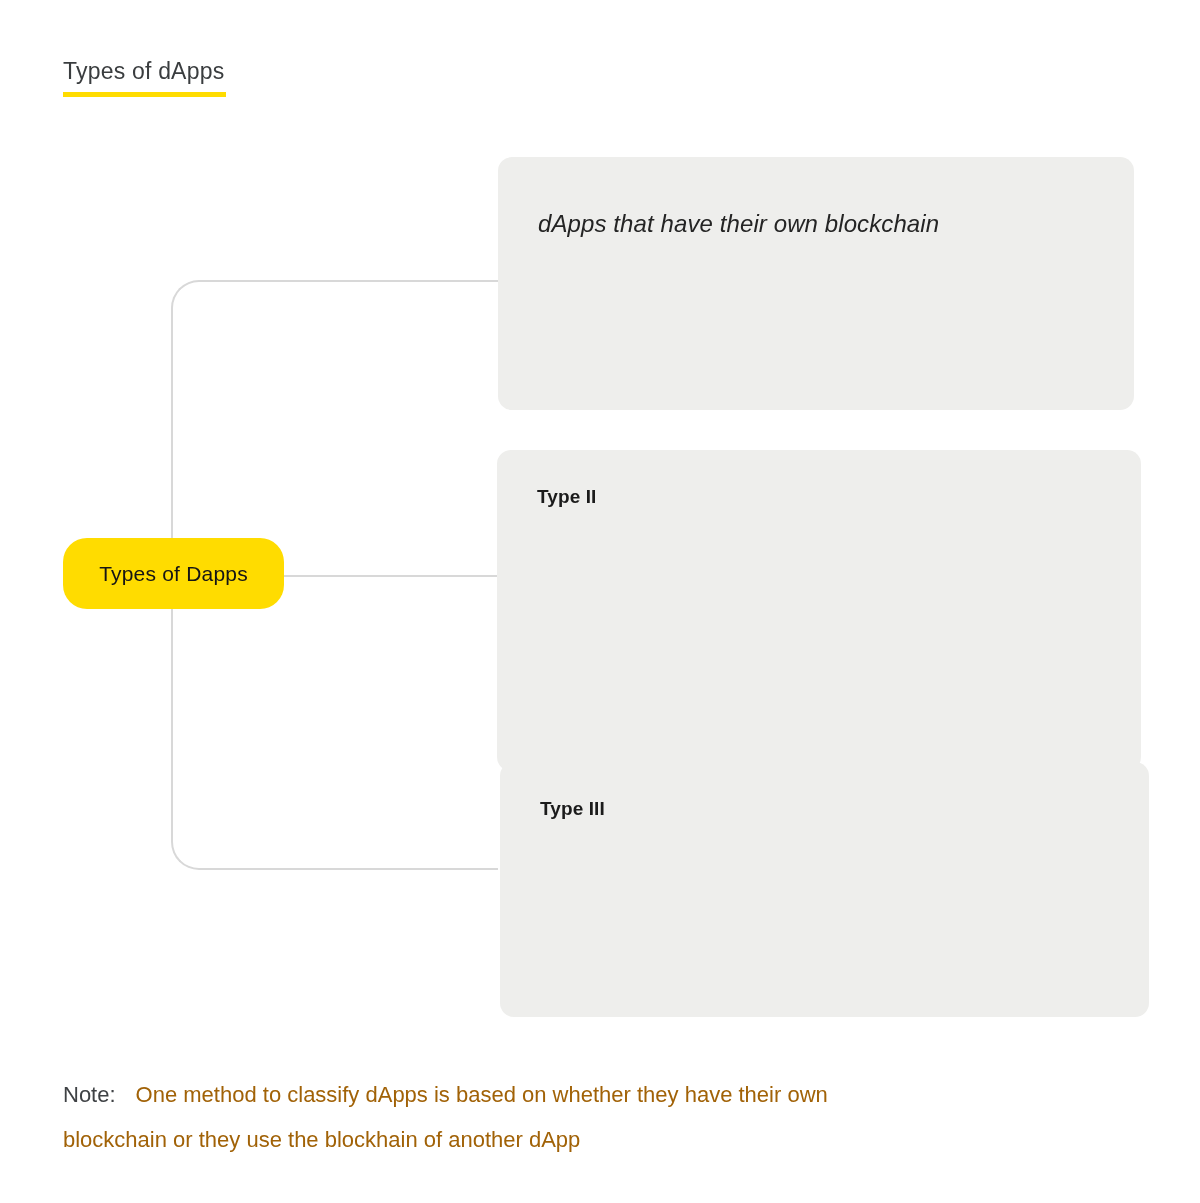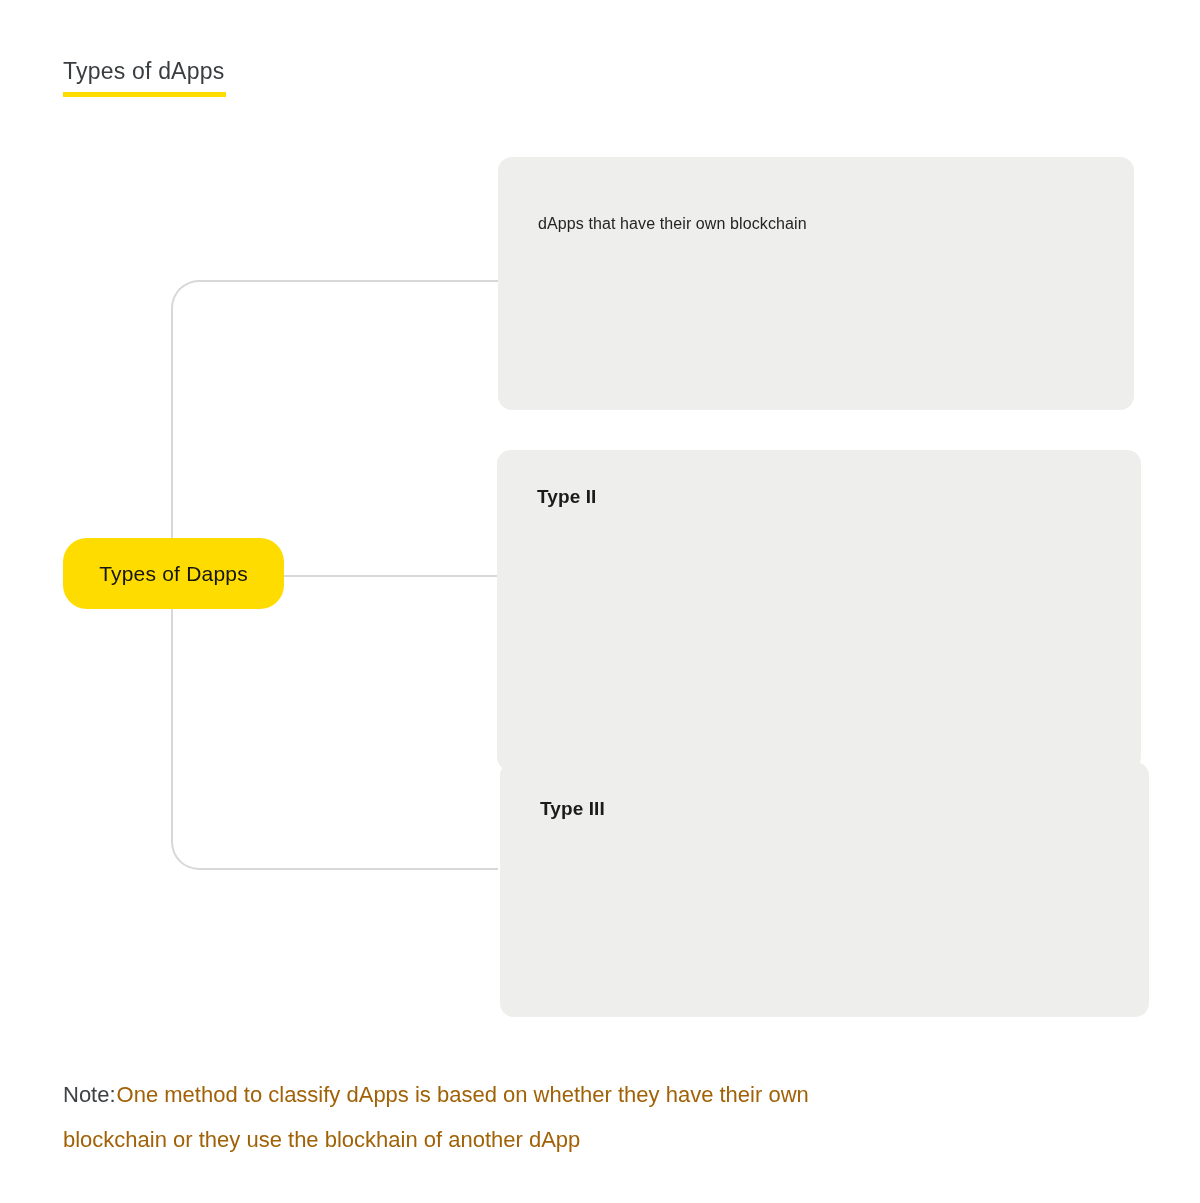--- a/index.html
+++ b/index.html
@@ -85,39 +85,40 @@
   .box-3 { left: 500px; top: 743px; width: 649px; height: 255px; margin-top: 19px; }
   .box-heading {
     font-size: 19px;
     font-weight: 700;
     color: #1b1b1b;
     line-height: 26px;
     letter-spacing: 0.1px;
   }
   .box-body {
     margin-top: 13px;
-    font-size: 16px;
+    font-size: 24px;
     color: #242424;
     line-height: 40px;
     white-space: pre-line;
     letter-spacing: 0.1px;
+    font-style: italic;
   }
 
   
   .note {
     position: absolute;
     left: 63px;
     top: 1072px;
     width: 1080px;
     font-size: 22px;
     line-height: 45px;
   }
   .note-label {
     color: #3f4245;
-    margin-right: 1px;
+    margin-right: 20px;
   }
   .note-text {
     color: #a16207;
     font-weight: 300;
     white-space: pre-line;
   }
 </style>
 </head>
 <body>
 

